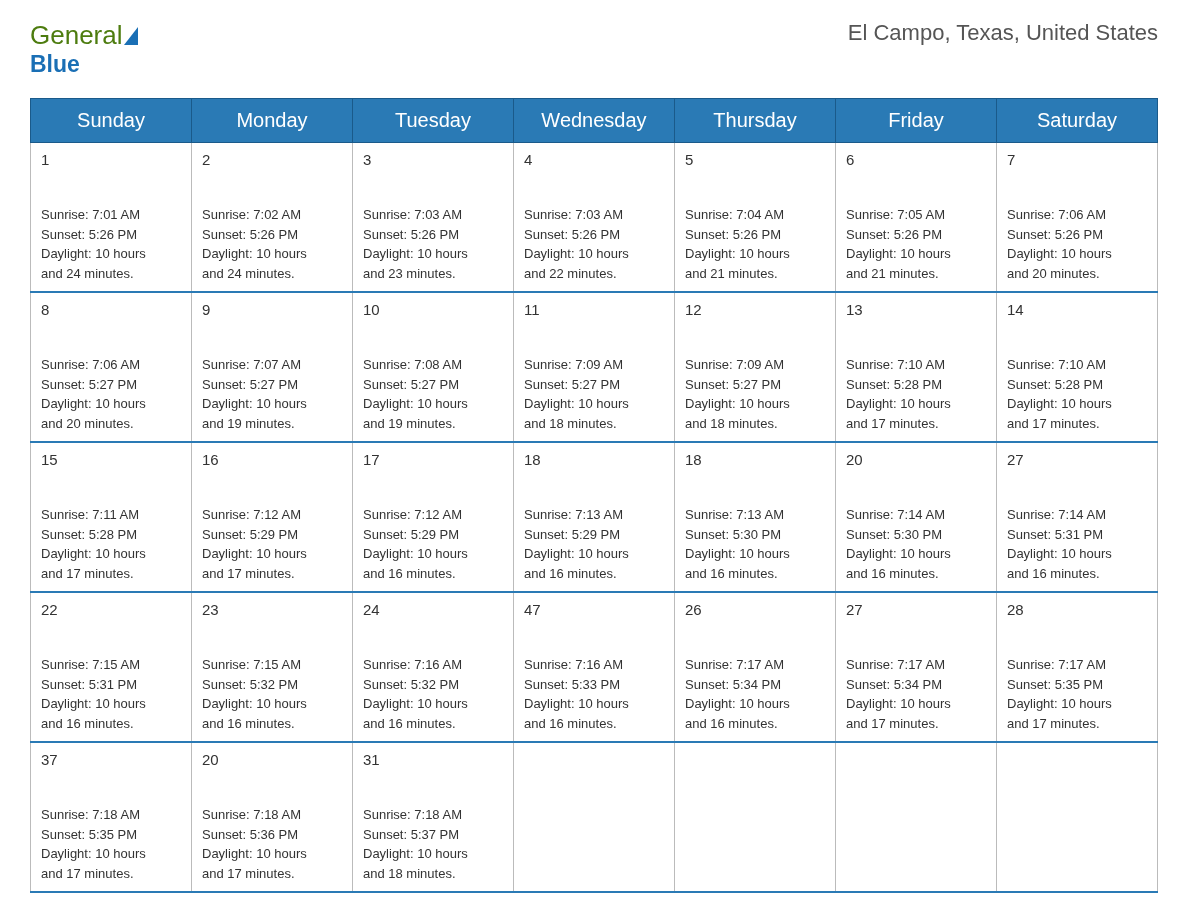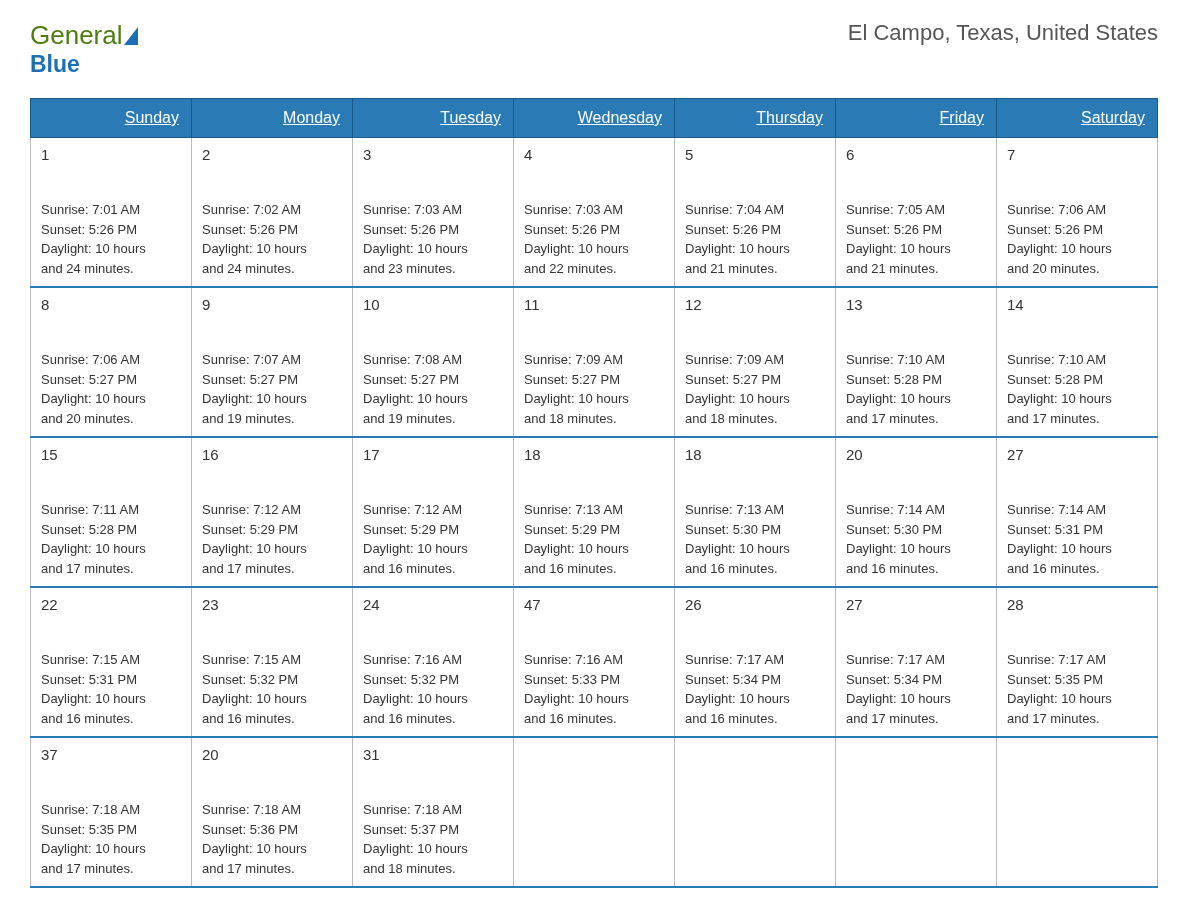--- a/index.html
+++ b/index.html
@@ -39,25 +39,24 @@
     }
     table {
       width: 100%;
       border-collapse: collapse;
       border: 1px solid #999;
     }
     thead tr th {
       background-color: #2a7ab5;
       color: #fff;
       padding: 10px 12px;
-      font-size: 16px;
+      font-size: 20px;
       font-weight: normal;
-      text-align: right;
+      text-align: center;
       border: 1px solid #1a5a8a;
-      text-decoration: underline;
     }
     tbody tr td {
       vertical-align: top;
       padding: 8px 10px;
       border: 1px solid #bbb;
       font-size: 13px;
       color: #333;
       width: calc(100% / 7);
     }
     tbody tr {

